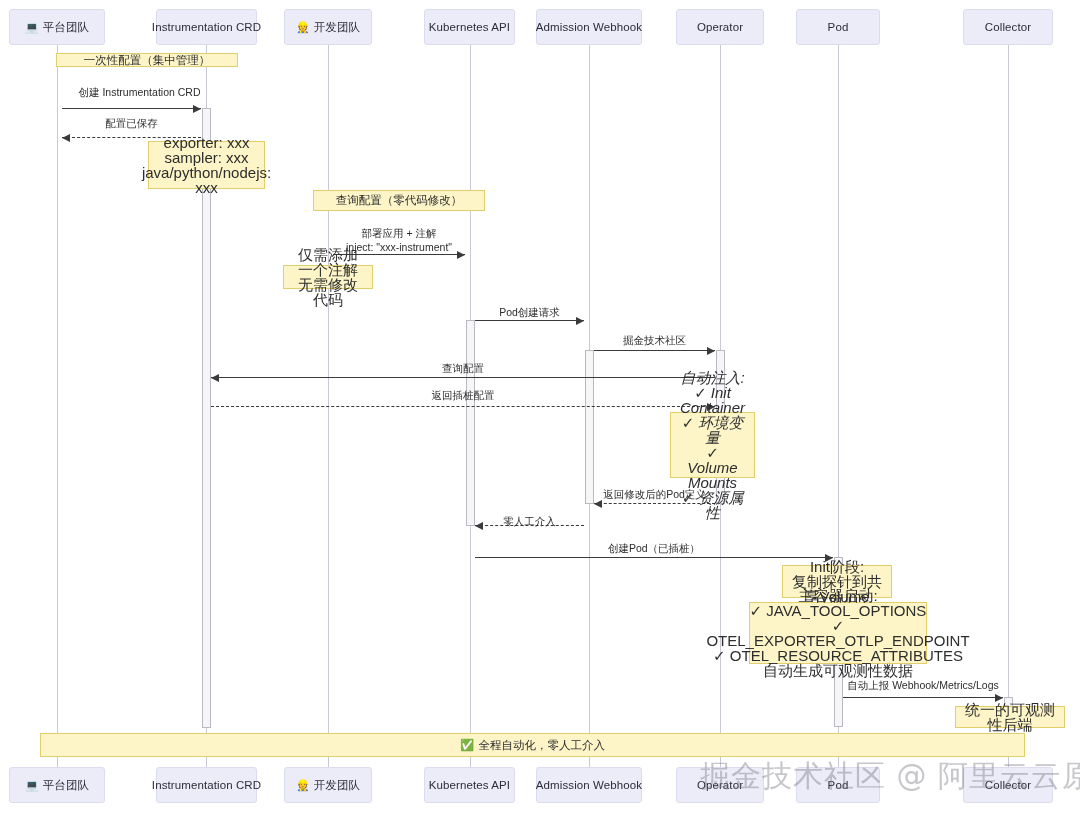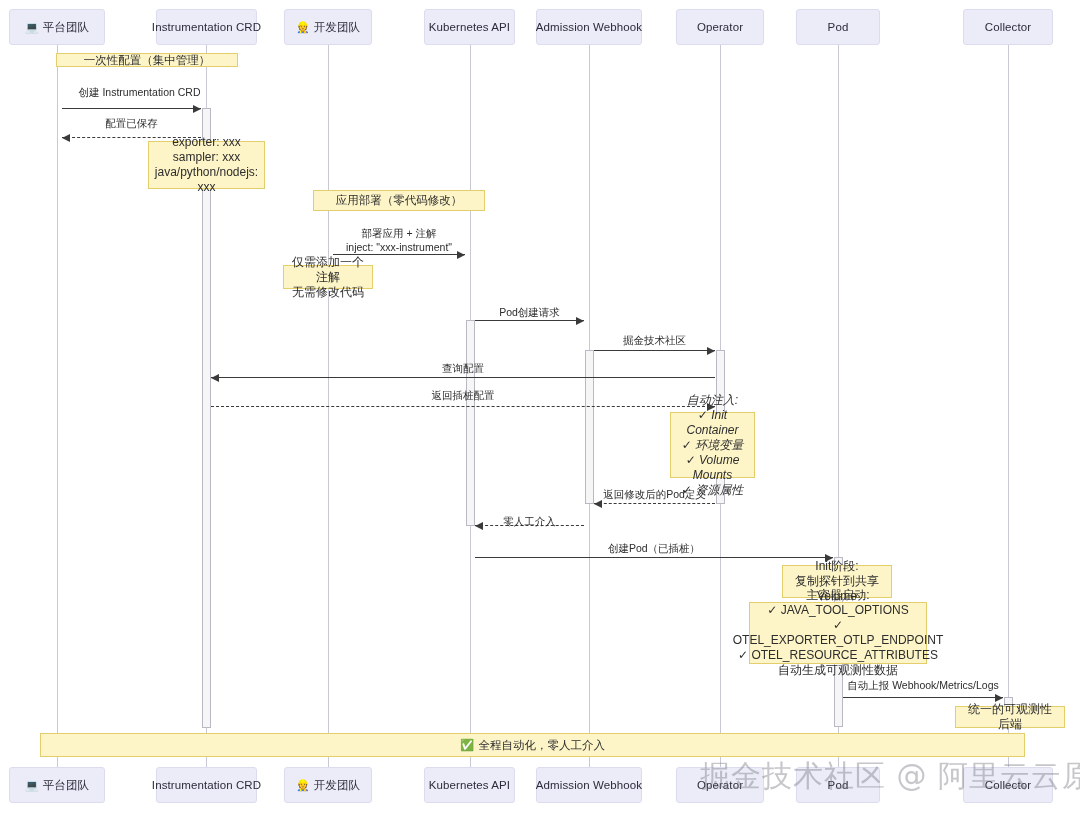--- a/index.html
+++ b/index.html
@@ -80,21 +80,21 @@
     text-align: center;
     white-space: pre-line;
     line-height: 14px;
   }
   
   .note {
     position: absolute;
     background: #fdf5c8;
     border: 1px solid #e2cf6c;
     box-sizing: border-box;
-    font-size: 12px;
+    font-size: 15px;
     color: #2d2d2d;
     display: flex;
     flex-direction: column;
     align-items: center;
     justify-content: center;
     text-align: center;
     line-height: 15px;
     white-space: pre-line;
     padding: 3px 8px;
   }
@@ -174,21 +174,21 @@
       <div class="msg-line" style="left: 843px; top: 697px; width: 160px;"></div>
       <div class="arrow-head right" style="top: 693.5px; left: 995px;"></div>
       <div class="msg-label" style="left: 843px; width: 160px; top: 678px;">自动上报 Webhook/Metrics/Logs</div>
     </div>
 
   <div id="notes">
       <div class="note wide" style="left: 56px; top: 53px; width: 182px; height: 14px;">一次性配置（集中管理）</div>
       <div class="note" style="left: 148px; top: 141px; width: 117px; height: 48px;">exporter: xxx
 sampler: xxx
 java/python/nodejs: xxx</div>
-      <div class="note wide" style="left: 313px; top: 190px; width: 172px; height: 21px;">应用部署（零代码修改）</div>
+      <div class="note wide" style="left: 313px; top: 190px; width: 172px; height: 21px;">查询配置（零代码修改）</div>
       <div class="note" style="left: 283px; top: 265px; width: 90px; height: 24px;">仅需添加一个注解
 无需修改代码</div>
       <div class="note" style="left: 670px; top: 412px; width: 85px; height: 66px; font-style: italic;">自动注入:
 ✓ Init Container
 ✓ 环境变量
 ✓ Volume Mounts
 ✓ 资源属性</div>
       <div class="note" style="left: 782px; top: 565px; width: 110px; height: 33px;">Init阶段:
 复制探针到共享Volume</div>
       <div class="note" style="left: 749px; top: 602px; width: 178px; height: 62px;">主容器启动:

